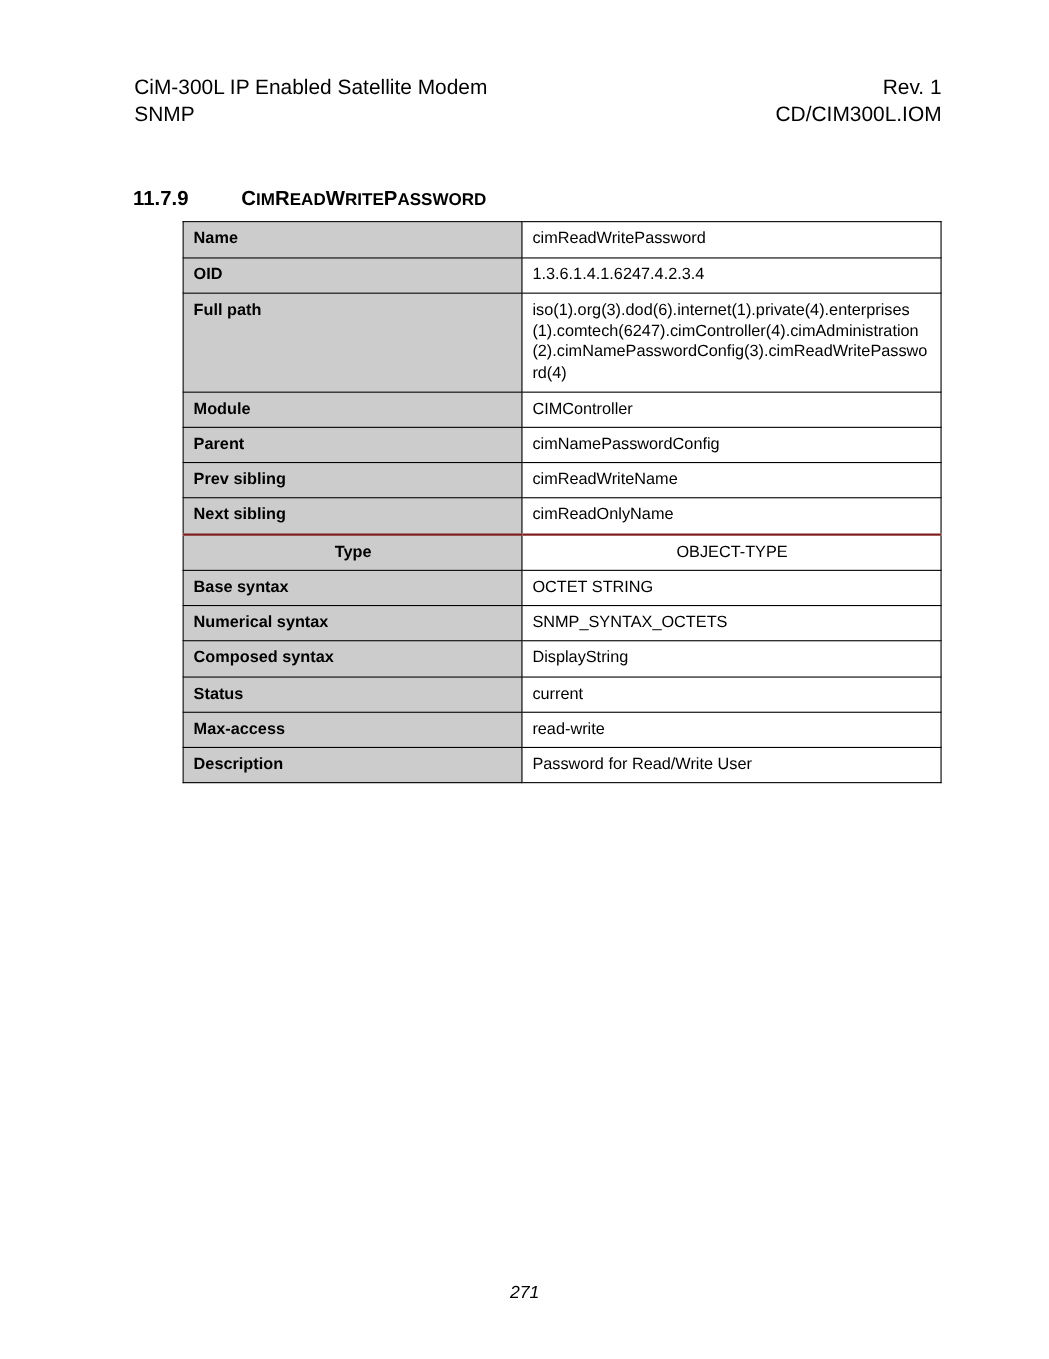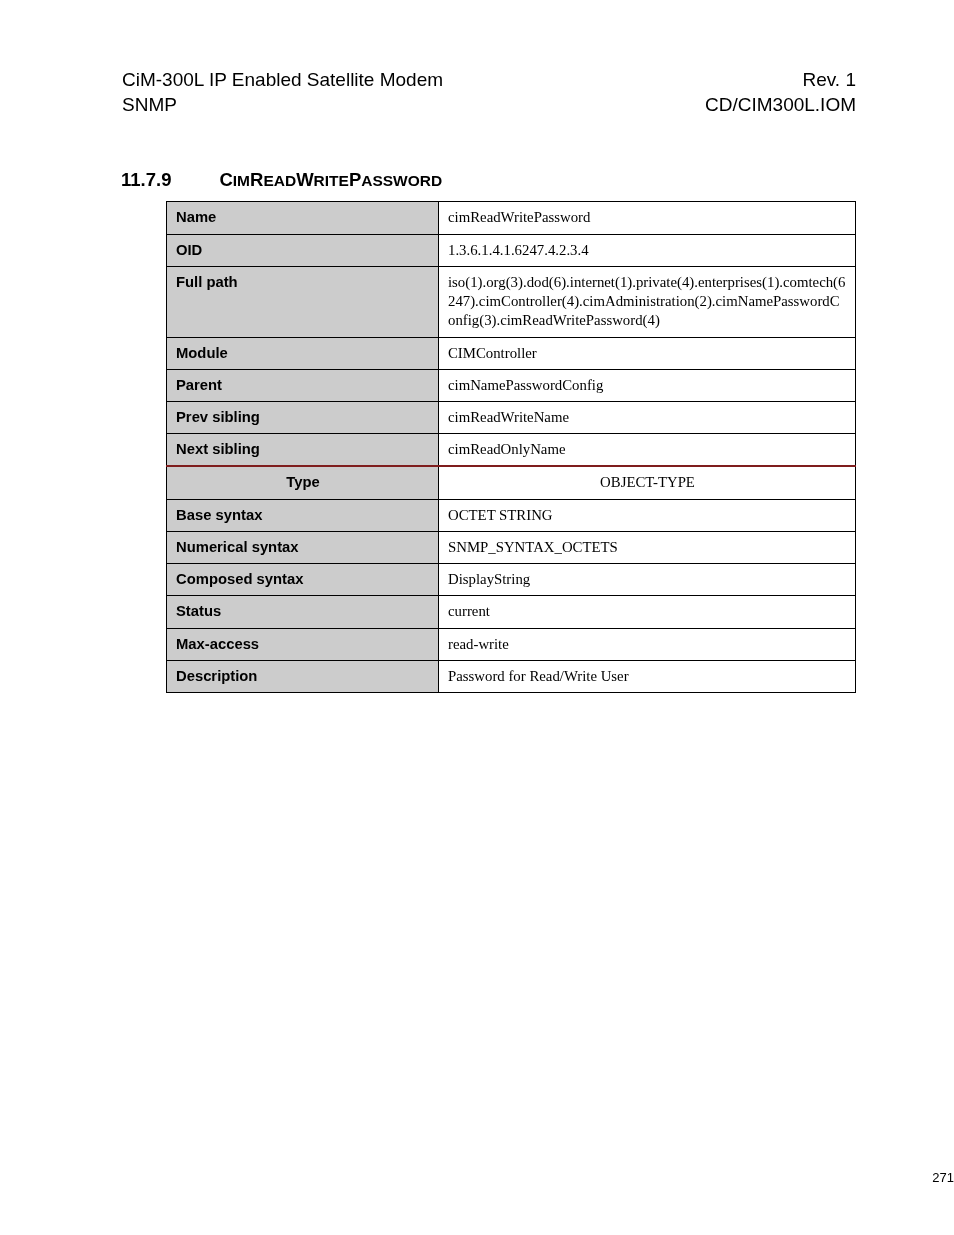--- a/index.html
+++ b/index.html
@@ -38,37 +38,37 @@
     margin-left: 44px;
     font-size: 14.8px;
   }
   .data-table td {
     border: 1px solid #000;
     padding: 6px 8px 6px 9px;
     vertical-align: top;
     line-height: 1.3;
   }
   .data-table td.label {
-    width: 272px;
+    width: 308px;
     background: #ccc;
     font-weight: bold;
   }
   .data-table td.value {
     background: #fff;
     word-break: break-all;
-    font-family: Liberation Serif, serif;
   }
   .data-table tr.thick-top td { border-top: 2px solid #7f1d1d; text-align: center; }
   .page-number {
     position: absolute;
     bottom: 50px;
     left: 0;
     width: 100%;
-    text-align: right;
-    font-size: 13px;
+    text-align: center;
+    font-size: 16px;
+    font-style: italic;
   }
 </style>
 </head>
 <body>
 
 <div class="page">
   <div class="header-row">
     <div class="header-left">
       <div>CiM-300L IP Enabled Satellite Modem</div>
       <div>SNMP</div>

